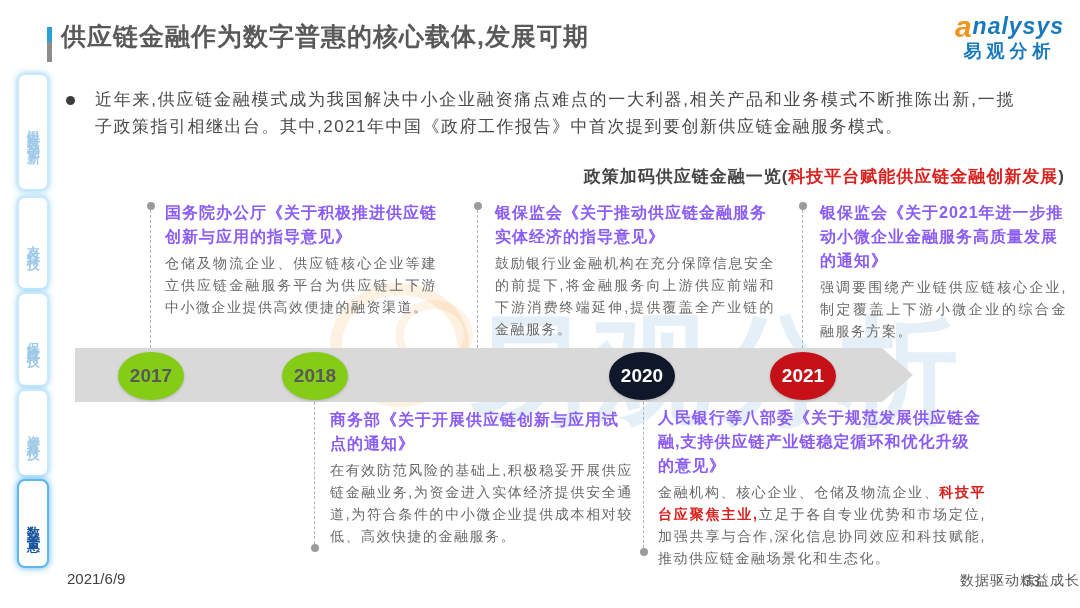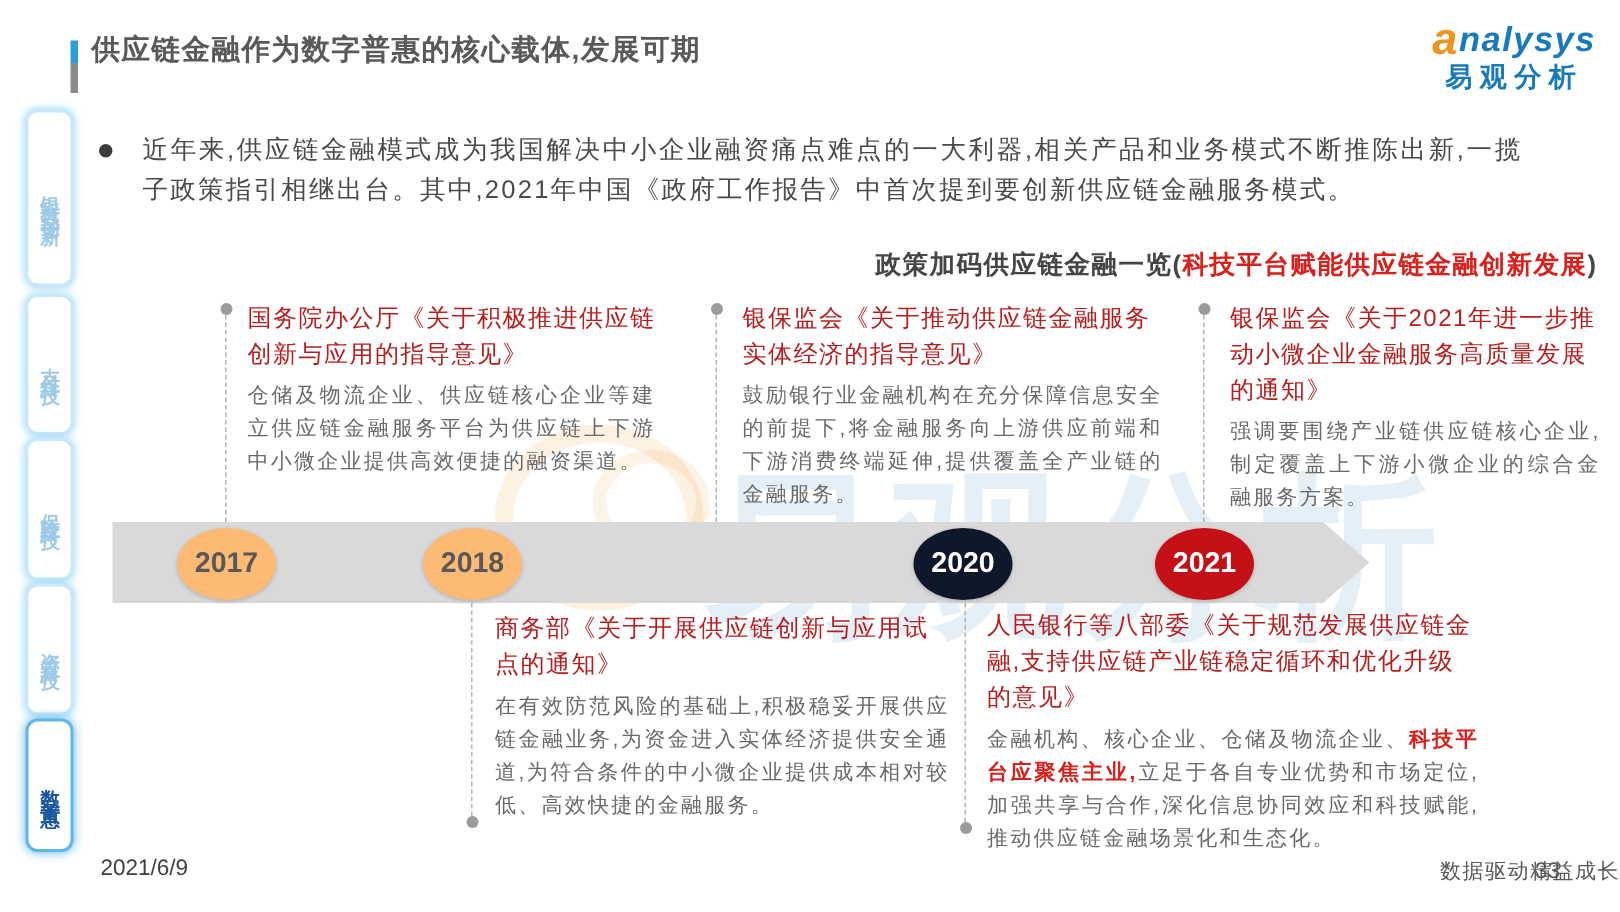--- a/index.html
+++ b/index.html
@@ -13,21 +13,21 @@
   .tab-label{writing-mode:vertical-rl;text-orientation:upright;font-size:13px;letter-spacing:4px;
        color:#9ec9e8;font-weight:bold;}
   .tab.active{border-color:#5fb6ec;box-shadow:0 0 7px rgba(80,175,235,.95);}
   .tab.active .tab-label{color:#1a55a0;}
   .tab1{top:73px;height:114px;} .tab2{top:196px;height:90px;} .tab3{top:292px;height:91px;}
   .tab4{top:389px;height:84px;} .tab5{top:479px;height:85px;}
 
   
   .accent-bar{position:absolute;left:47px;top:27px;width:5px;height:35px;
        background:linear-gradient(to bottom,#2ba0d8 0%,#2ba0d8 42%,#8c8c8c 42%,#8c8c8c 100%);}
-  .page-title{position:absolute;left:61px;top:20px;margin:0;font-size:19px;font-weight:bold;
+  .page-title{position:absolute;left:61px;top:20px;margin:0;font-size:25px;font-weight:bold;
        color:#595959;letter-spacing:1px;white-space:nowrap;}
   .logo{position:absolute;top:14px;right:16px;text-align:center;line-height:1.1;}
   .logo-row{display:flex;align-items:flex-end;justify-content:flex-end;}
   .logo-a{color:#f0941d;font-size:30px;font-weight:bold;font-style:italic;line-height:.8;margin-right:1px;}
   .logo-rest{color:#1879bd;font-size:23px;font-weight:bold;font-style:italic;letter-spacing:1px;}
   .logo-cn{color:#1879bd;font-size:18px;font-weight:bold;letter-spacing:5px;margin-top:3px;}
 
   
   .bullet-dot{position:absolute;left:66px;top:96px;width:9px;height:9px;border-radius:50%;background:#3c3c3c;}
   .intro-text{position:absolute;left:95px;top:86px;width:920px;margin:0;font-size:17px;line-height:27px;
@@ -45,39 +45,39 @@
   .wm-ring2{position:absolute;left:395px;top:300px;width:60px;height:52px;border:9px solid #f0941d;
        border-radius:50%;opacity:.11;}
   .wm-text{position:absolute;left:468px;top:292px;font-size:118px;font-weight:bold;color:#5f9fd4;
        opacity:.16;letter-spacing:6px;white-space:nowrap;}
 
   
   .band{position:absolute;left:75px;top:348px;width:807px;height:54px;background:#d9d9d9;}
   .band-arrow{position:absolute;left:882px;top:348px;width:0;height:0;
        border-top:27px solid transparent;border-bottom:27px solid transparent;border-left:31px solid #d9d9d9;}
   .year{position:absolute;top:352px;width:66px;height:48px;border-radius:50%;display:flex;
-       align-items:center;justify-content:center;font-size:19px;font-weight:bold;background:#fdba74;
+       align-items:center;justify-content:center;font-size:19px;font-weight:bold;background:#84cc16;
        color:#595959;box-shadow:0 1px 3px rgba(0,0,0,.18);}
   .year.blue{background:#0f172a;color:#fff;}
   .year.red{background:#c51018;color:#fff;}
   .y2017{left:118px;} .y2018{left:282px;} .y2019{left:445px;} .y2020{left:609px;} .y2021{left:770px;}
 
   
   .connector{position:absolute;width:0;border-left:1px dashed #b3b3b3;}
   .connector .dot{position:absolute;left:-4px;width:8px;height:8px;border-radius:50%;background:#9b9b9b;}
   .connector.top{top:210px;height:138px;}
   .connector.top .dot{top:-8px;}
   .connector.bottom{top:402px;}
   .connector.bottom .dot{bottom:-8px;}
   .c2017{left:150px;} .c2019{left:477px;} .c2021{left:802px;}
   .c2018{left:314px;height:142px;} .c2020{left:643px;height:146px;}
 
   
   .event{position:absolute;}
-  .event-title{font-size:16px;font-weight:normal;color:#b91c1c;line-height:24px;letter-spacing:1px;margin:0 0 3px 0;}
+  .event-title{font-size:16px;font-weight:bold;color:#8b5cf6;line-height:24px;letter-spacing:1px;margin:0 0 3px 0;}
   .event-body{font-size:14px;color:#696969;line-height:22px;letter-spacing:1.5px;margin:0;text-align:justify;}
   .body-highlight{color:#d9201c;font-weight:bold;}
   .e2017{left:165px;top:201px;width:272px;}
   .e2019{left:495px;top:201px;width:280px;}
   .e2021{left:820px;top:201px;width:247px;}
   .e2018{left:330px;top:408px;width:303px;}
   .e2020{left:658px;top:406px;width:328px;}
 
   
   .footer-date{position:absolute;left:67px;top:570px;font-size:15px;color:#404040;}

